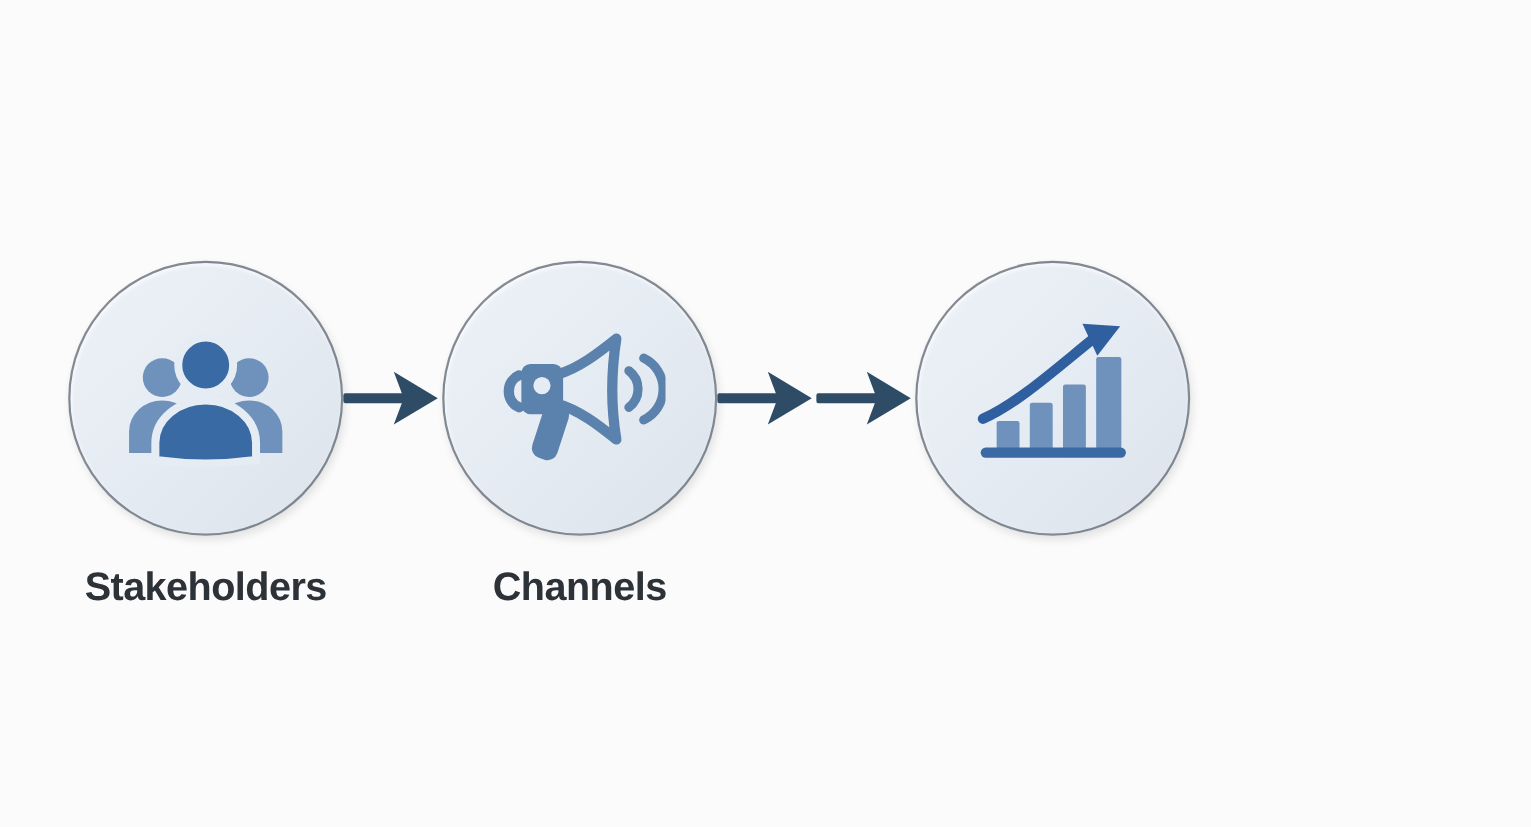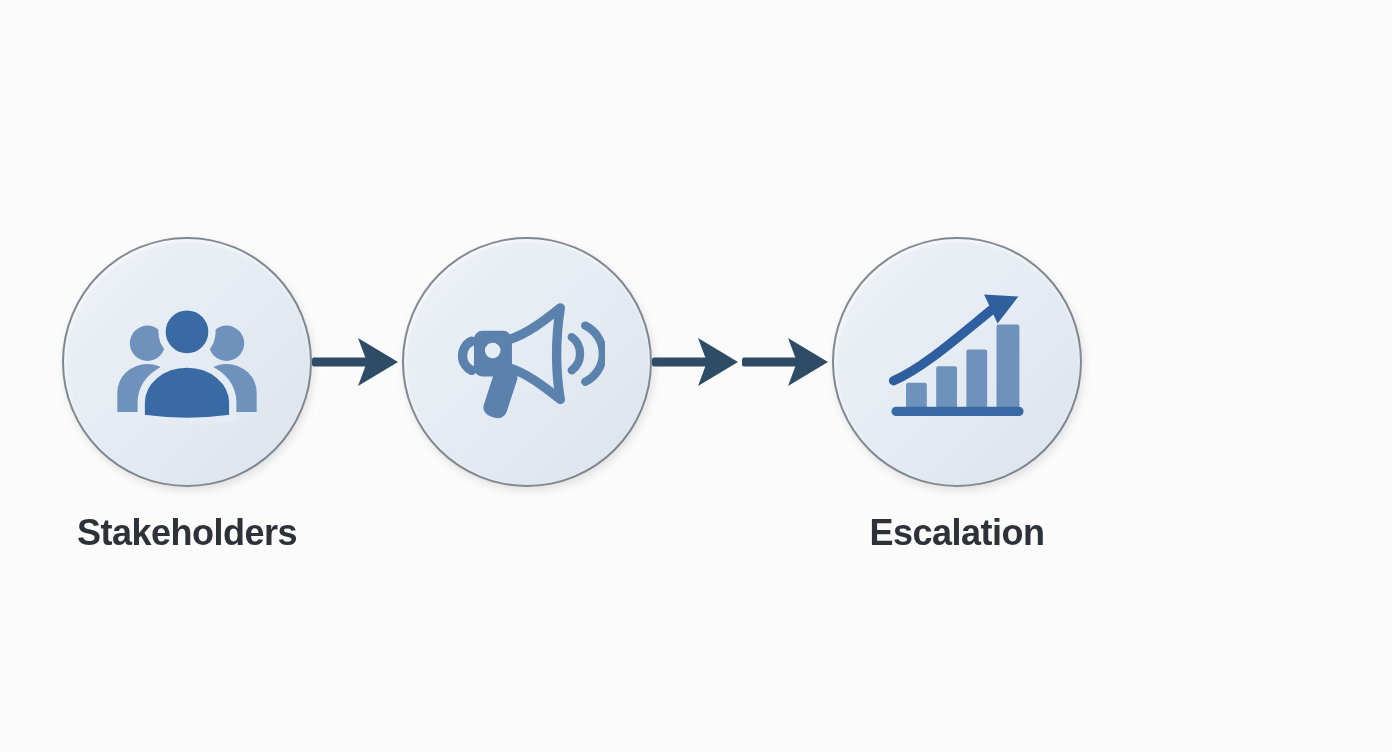--- a/index.html
+++ b/index.html
@@ -110,20 +110,21 @@
 
           <rect x="38" y="74" width="23" height="50" rx="9" transform="rotate(18 49 99)" class="fill-mid"></rect>
 
           <rect x="24" y="40" width="36" height="44" rx="8" class="fill-mid"></rect>
           <circle cx="42" cy="59" r="7.5" class="fill-bg"></circle>
 
           <path d="M118 46 a20 20 0 0 1 0 32" class="stroke-mid" stroke-width="8" stroke-linecap="round"></path>
           <path d="M131 35 a30 30 0 0 1 0 54" class="stroke-mid" stroke-width="8" stroke-linecap="round"></path>
         </svg>
       </div>
+      <div class="step-label">Channels</div>
     </div>
 
     <svg class="connector" viewBox="0 0 90 60">
       <rect x="0" y="25.5" width="62" height="9" rx="2" class="arrow-fill"></rect>
       <polygon points="46,6 86,30 46,54 55,30" class="arrow-fill"></polygon>
     </svg>
 
 
     <svg class="connector" viewBox="0 0 90 60">
       <rect x="0" y="25.5" width="62" height="9" rx="2" class="arrow-fill"></rect>
@@ -140,17 +141,16 @@
             <rect x="84" y="58" width="20" height="58" rx="2"></rect>
             <rect x="113" y="34" width="22" height="82" rx="2"></rect>
           </g>
 
           <rect x="12" y="113" width="127" height="9" rx="4.5" class="fill-primary"></rect>
 
           <path d="M14 88 C 42 76 76 46 108 20" class="stroke-accent" stroke-width="9" stroke-linecap="round"></path>
           <polygon points="134,7 101,5 114,33" class="fill-accent"></polygon>
         </svg>
       </div>
-      <div class="step-label">Escalation</div>
     </div>
 
   </div>
 </div>
 
 </body></html>

